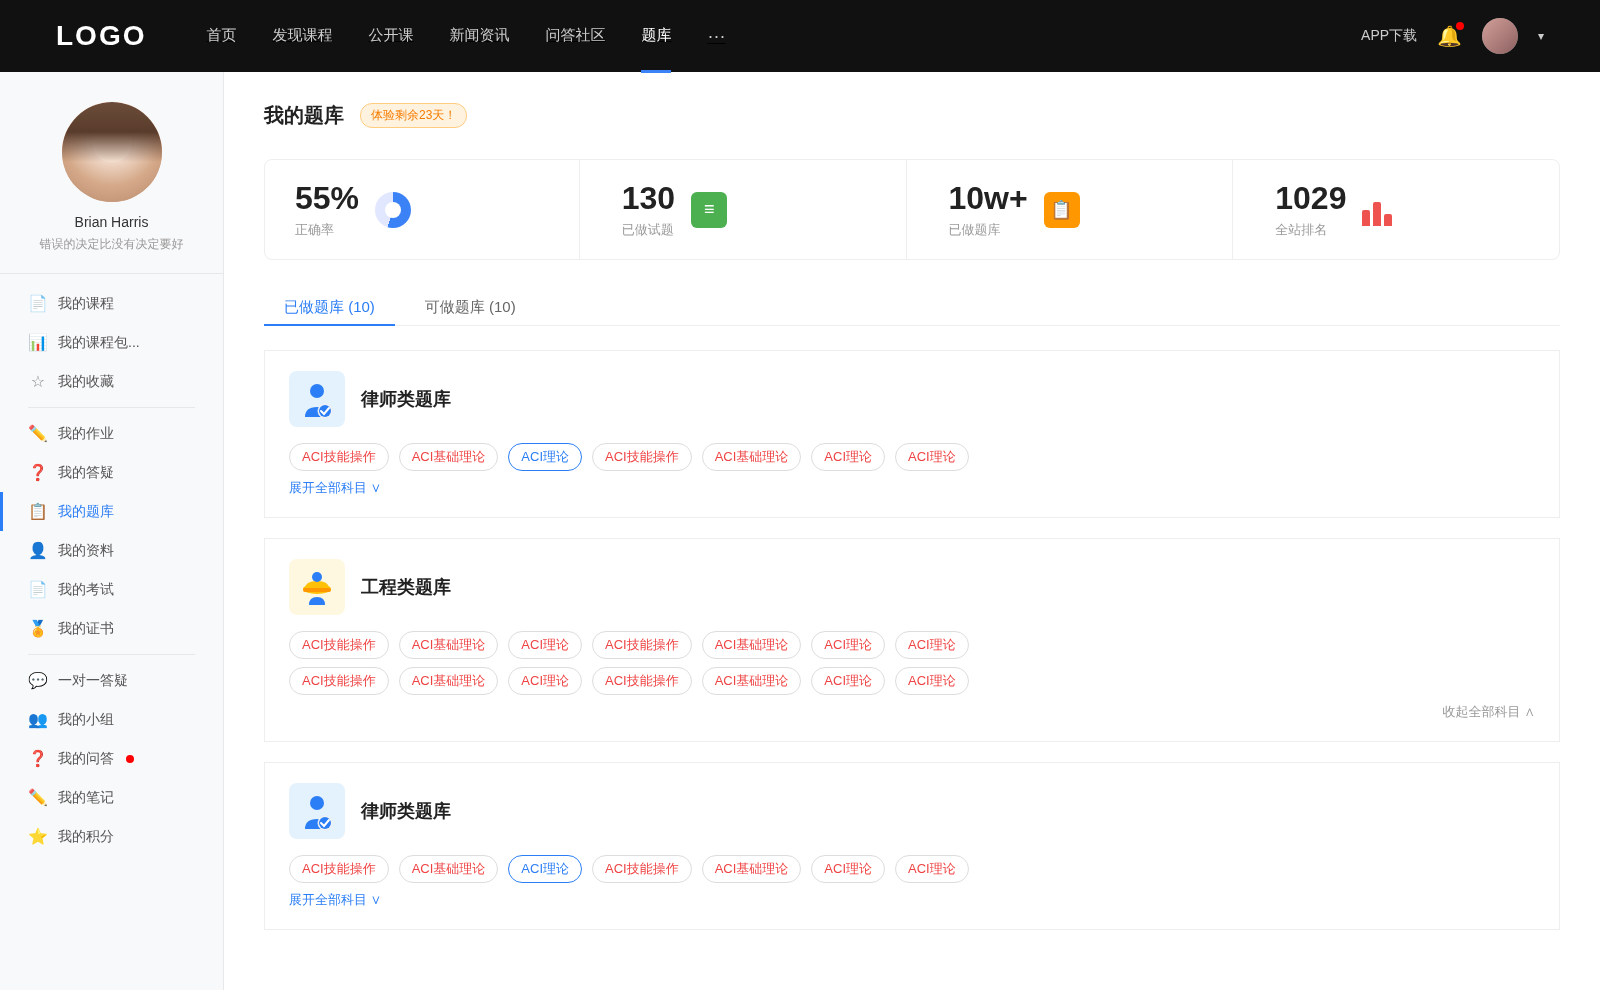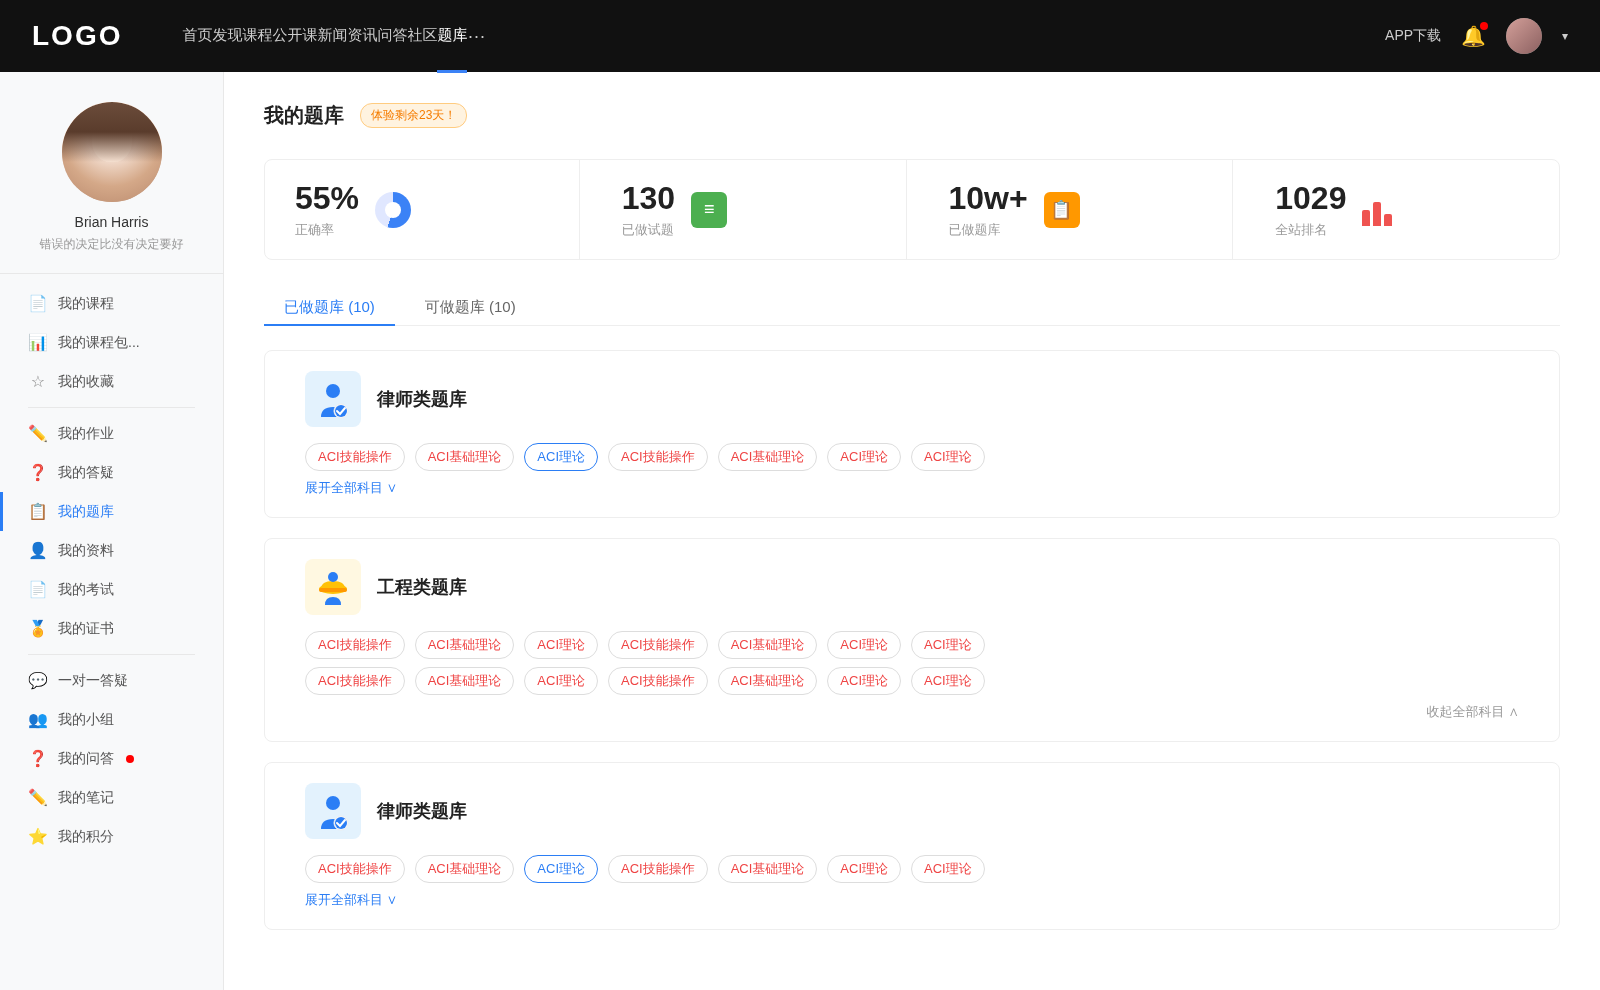--- a/index.html
+++ b/index.html
@@ -4,35 +4,37 @@
   <style>
     * { box-sizing: border-box; margin: 0; padding: 0; }
     body { font-family: "PingFang SC", "Microsoft YaHei", sans-serif; background: #f0f2f5; min-height: 990px; }
 
     
     .navbar {
       background: #111;
       height: 72px;
       display: flex;
       align-items: center;
-      padding: 0 32px;
+      padding: 0 56px;
       position: fixed;
       top: 0; left: 0; right: 0;
       z-index: 100;
     }
     .navbar-logo {
       color: white;
       font-size: 28px;
       font-weight: bold;
       letter-spacing: 2px;
       margin-right: 60px;
     }
     .navbar-nav {
       display: flex;
+      gap: 36px;
       flex: 1;
+      text-decoration: underline;
     }
     .navbar-nav-item {
       color: #ccc;
       font-size: 15px;
       cursor: pointer;
       position: relative;
     }
     .navbar-nav-item.active {
       color: white;
     }
@@ -282,22 +284,22 @@
       content: '';
       position: absolute;
       bottom: -1px; left: 0; right: 0;
       height: 2px;
       background: #2b7ef5;
     }
 
     
     .quiz-section {
       border: 1px solid #eee;
-      border-radius: 8px;
-      padding: 20px 40px;
+      border-radius: 0;
+      padding: 20px 24px;
       margin-bottom: 20px;
     }
     .quiz-section-header {
       display: flex;
       align-items: center;
       gap: 16px;
       margin-bottom: 16px;
     }
     .quiz-icon {
       width: 56px; height: 56px;

